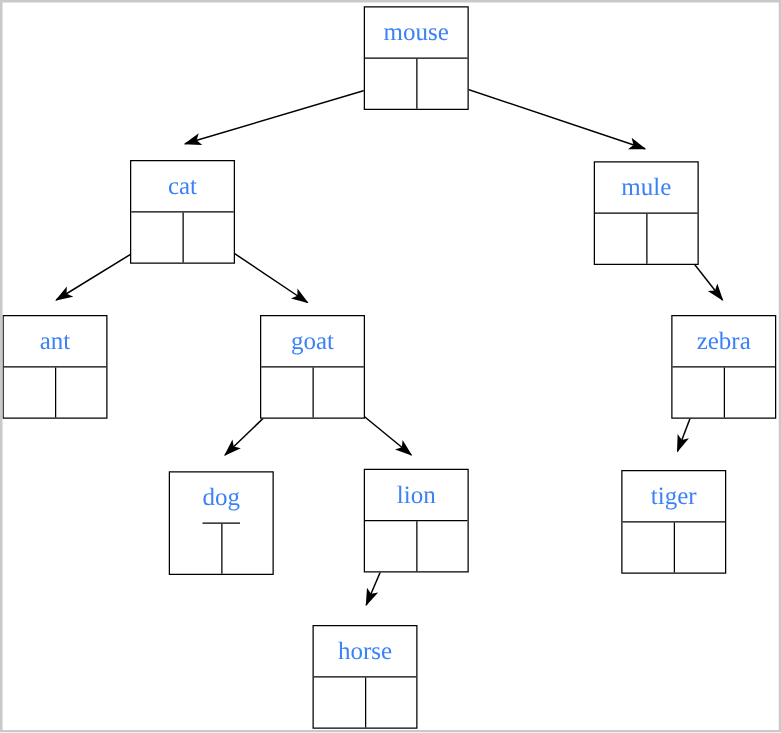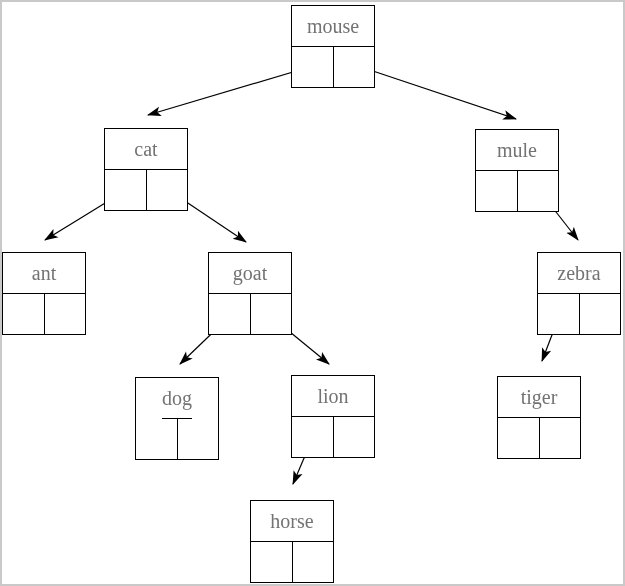--- a/index.html
+++ b/index.html
@@ -35,21 +35,21 @@
     flex-direction: column;
   }
   .node-label {
     flex: none;
     height: 40px;
     border-bottom: 1.4px solid #000000;
     display: flex;
     align-items: center;
     justify-content: center;
     font-size: 20px;
-    color: #737373;
+    color: #3b82f6;
   }
   .node-cells {
     flex: 1;
     display: flex;
   }
   .cell { flex: 1; }
   .cell-left { border-right: 1.4px solid #000000; }
 
   
   .pos-mouse { left: 289px; top: 3px; }

